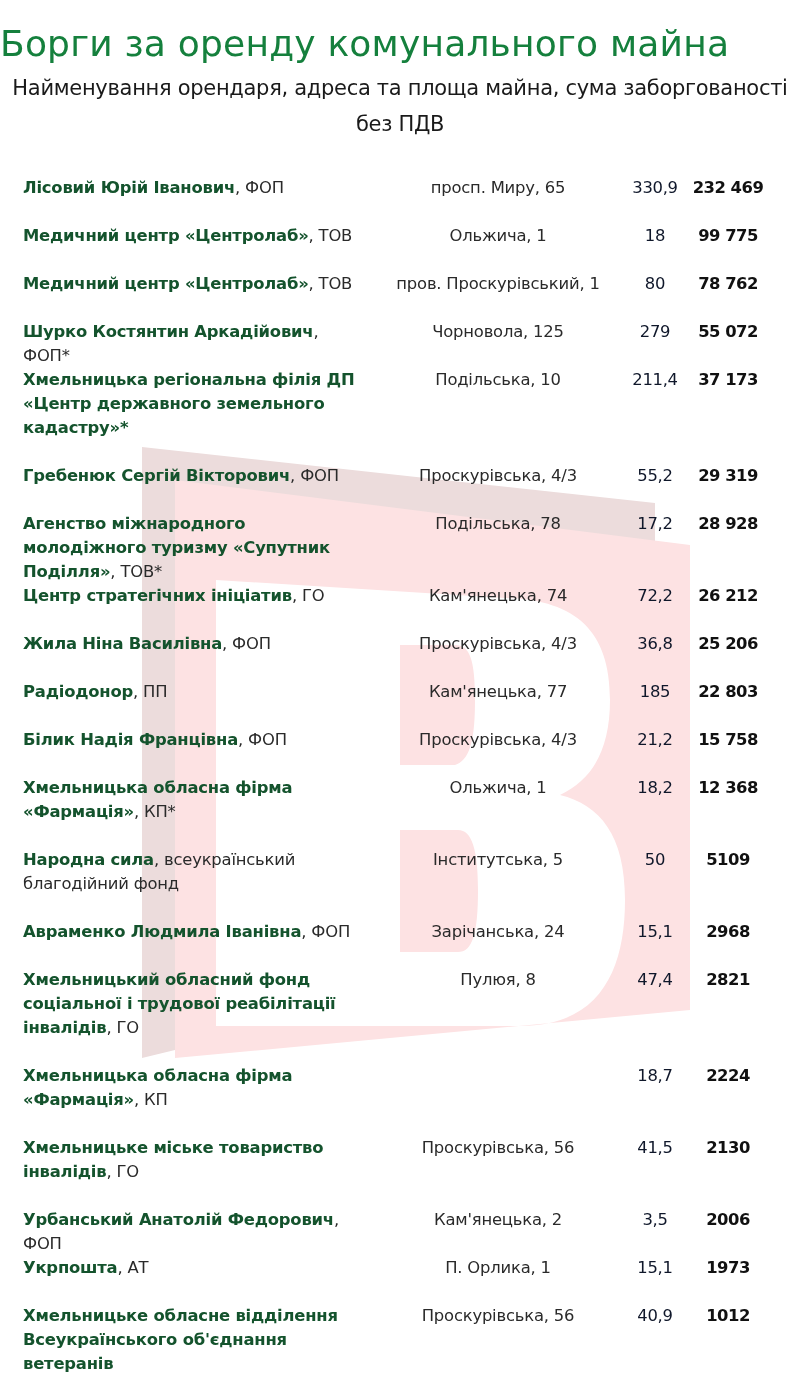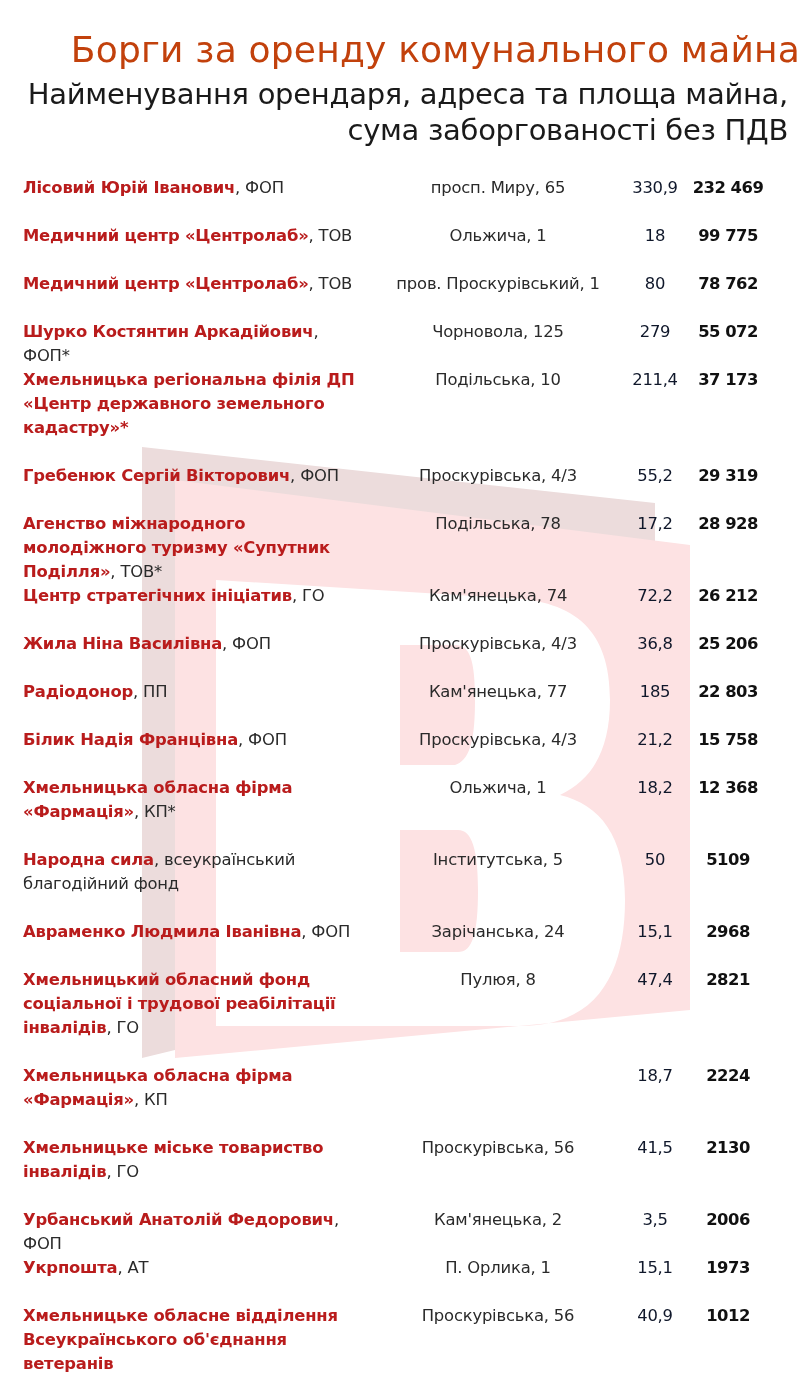--- a/index.html
+++ b/index.html
@@ -4,31 +4,31 @@
 <style>
   html, body { margin: 0; padding: 0; background: #ffffff; }
   body {
     width: 800px; height: 1376px; position: relative; overflow: hidden;
     font-family: "DejaVu Sans", "Liberation Sans", sans-serif;
     color: #111111;
   }
   .watermark { position: absolute; left: 0; top: 0; width: 800px; height: 1376px; z-index: 0; pointer-events: none; }
   .content { position: relative; z-index: 1; }
   .title {
-    text-align: right; font-size: 36px; font-weight: normal; letter-spacing: 0.2px;
-    margin: 0; padding-top: 28px; line-height: 44px; color: #c2410c;
+    text-align: left; font-size: 36px; font-weight: normal; letter-spacing: 0.2px;
+    margin: 0; padding-top: 22px; line-height: 44px; color: #15803d;
   }
   .subtitle {
-    text-align: right; font-size: 29px; font-weight: normal; color: #1a1a1a;
+    text-align: center; font-size: 21px; font-weight: normal; color: #1a1a1a;
     margin: 4px 12px 0 12px; line-height: 36px; letter-spacing: -0.3px;
   }
   .table { position: absolute; left: 0; top: 176px; width: 800px; }
   .row { position: relative; display: flex; align-items: flex-start; font-size: 16.4px; line-height: 24px; }
   .row .name { width: 370px; padding-left: 23px; box-sizing: border-box; }
-  .row .name .org { font-weight: 600; color: #b91c1c; letter-spacing: -0.2px; }
+  .row .name .org { font-weight: 600; color: #14532d; letter-spacing: -0.2px; }
   .row .name .type { font-weight: normal; color: #2a2a2a; letter-spacing: -0.2px; }
   .row .addr { position: absolute; left: 388px; width: 220px; text-align: center; color: #2a2a2a; letter-spacing: -0.2px; }
   .row .area { position: absolute; left: 615px; width: 80px; text-align: center; color: #0f172a; letter-spacing: -0.3px; }
   .row .debt { position: absolute; right: 22px; width: 100px; text-align: center; font-weight: bold; color: #111; letter-spacing: -0.5px; }
   .r1 { height: 48px; }
   .r2 { height: 72px; }
   .r3 { height: 96px; }
 </style>
 </head>
 <body>

